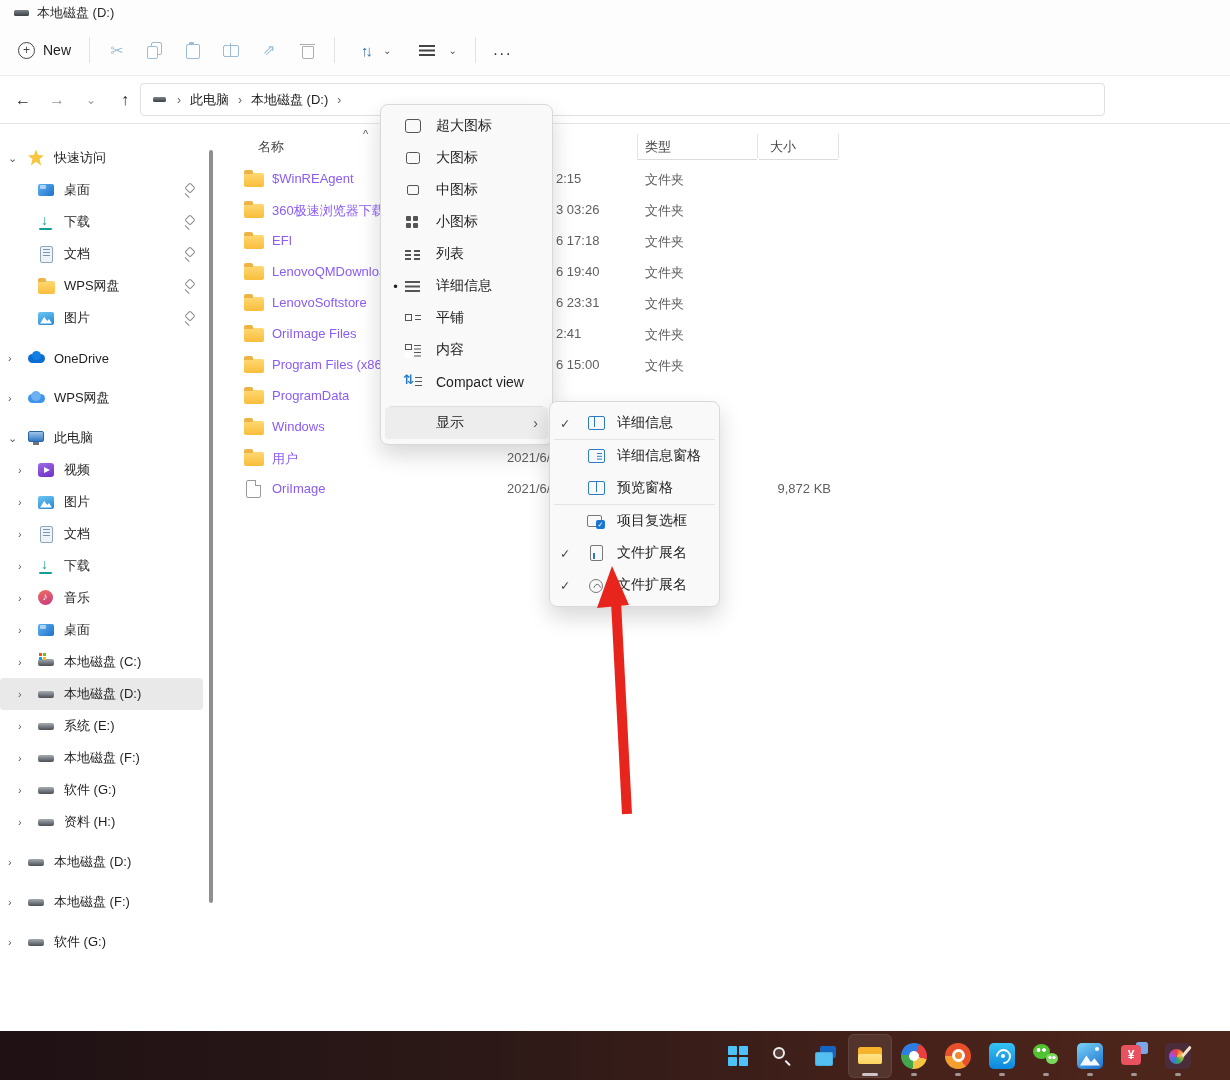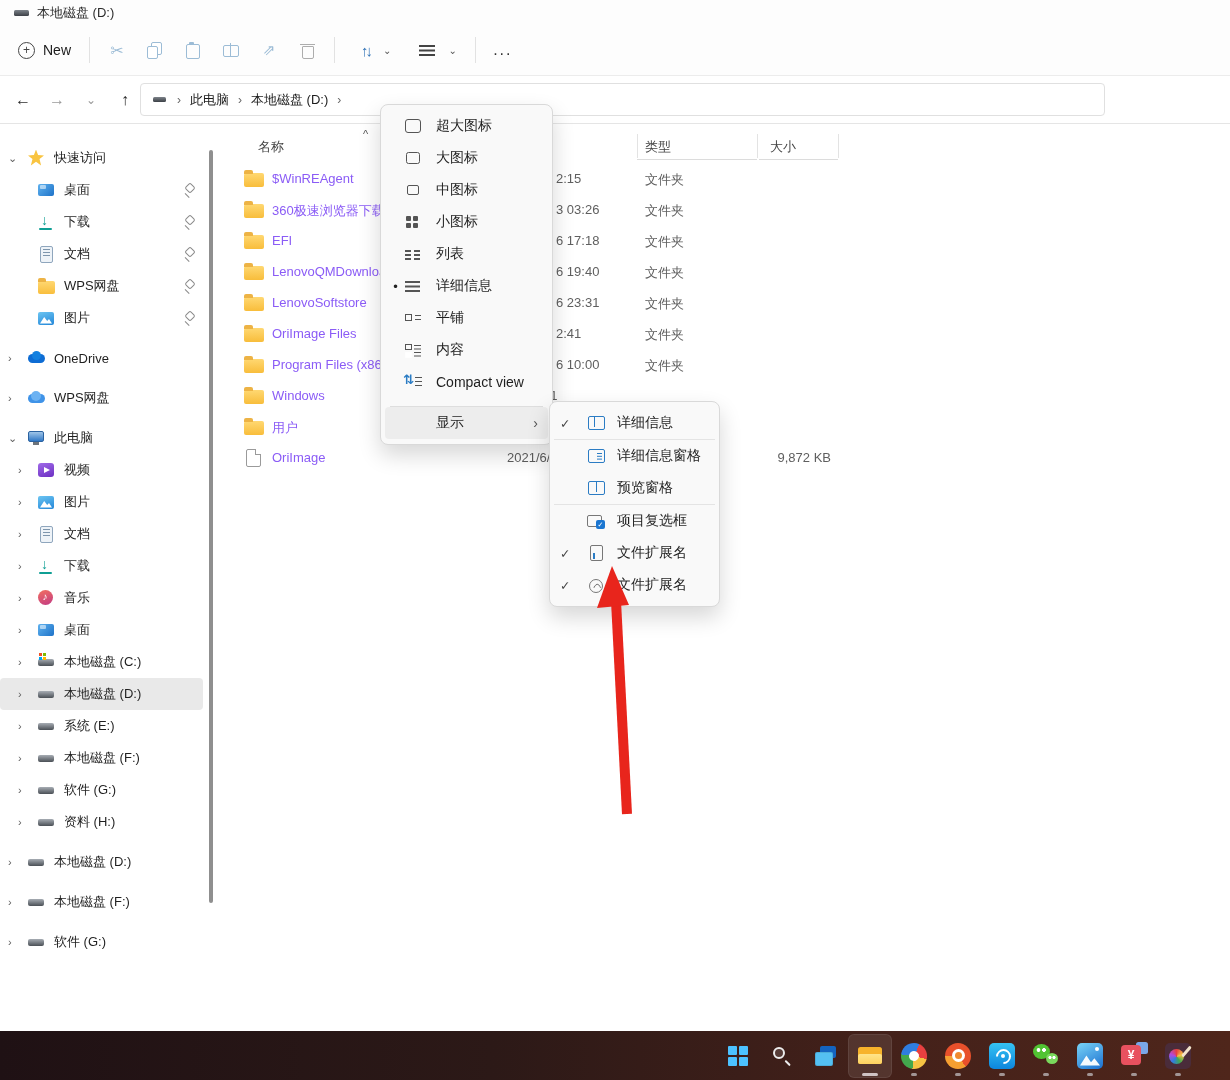--- a/index.html
+++ b/index.html
@@ -444,22 +444,29 @@
       <div class="frow">
         <span class="fic folder-glyph"></span>
         <span class="fname">OriImage Files</span>
         <span class="fdate">2:41</span>
         <span class="ftype">文件夹</span>
         <span class="fsize"></span>
       </div>
       <div class="frow">
         <span class="fic folder-glyph"></span>
         <span class="fname">Program Files (x86)</span>
-        <span class="fdate">6 10:00</span>
+        <span class="fdate">6 15:00</span>
         <span class="ftype">文件夹</span>
+        <span class="fsize"></span>
+      </div>
+      <div class="frow">
+        <span class="fic folder-glyph"></span>
+        <span class="fname">ProgramData</span>
+        <span class="fdate"></span>
+        <span class="ftype"></span>
         <span class="fsize"></span>
       </div>
       <div class="frow date-full">
         <span class="fic folder-glyph"></span>
         <span class="fname">Windows</span>
         <span class="fdate">2021/4/1</span>
         <span class="ftype"></span>
         <span class="fsize"></span>
       </div>
       <div class="frow date-full">

